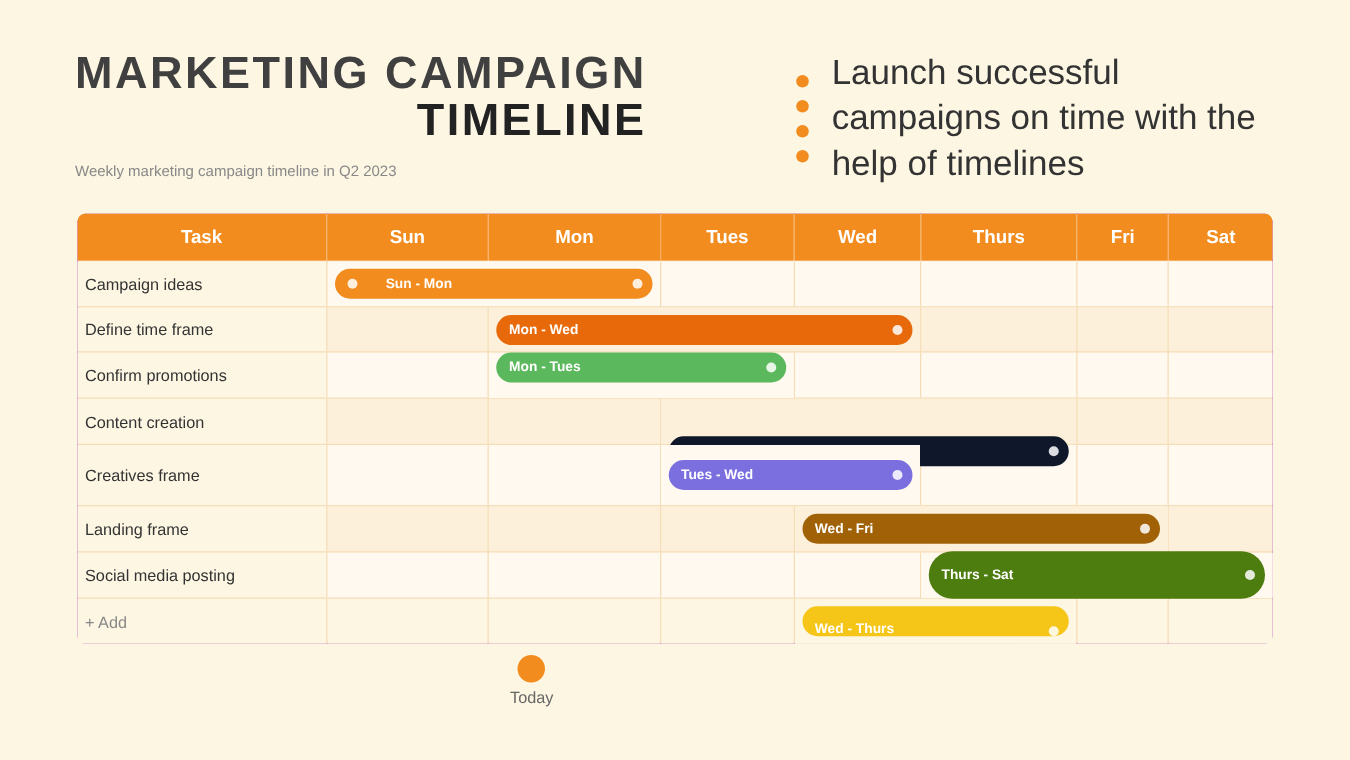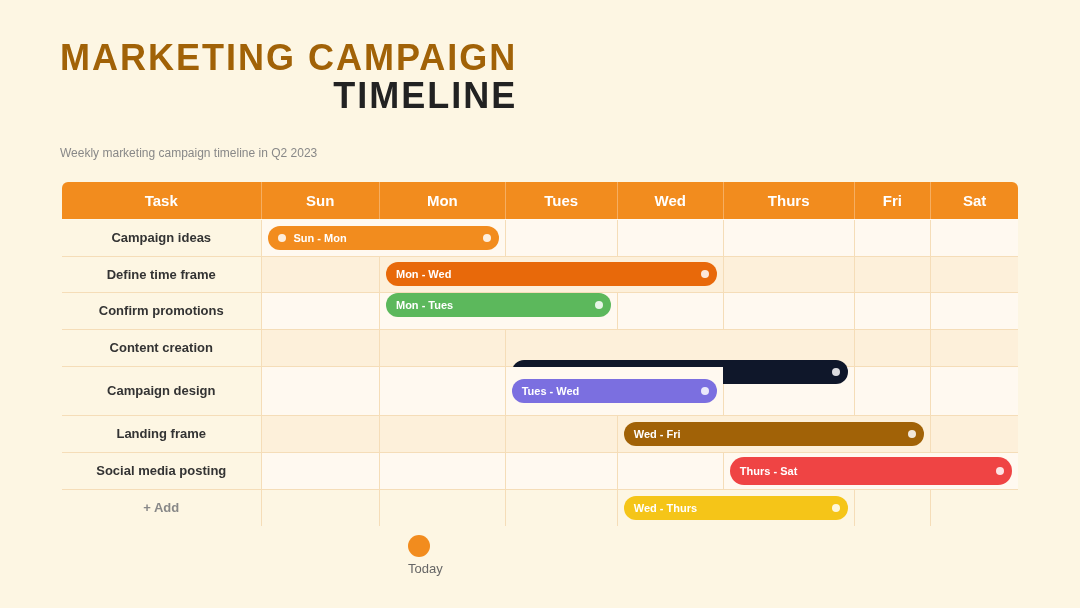--- a/index.html
+++ b/index.html
@@ -29,40 +29,40 @@
     }
 
     .title-block {
       flex: 0 0 auto;
       margin-right: 60px;
     }
 
     .title-marketing {
       font-size: 36px;
       font-weight: 900;
-      color: #a16207;
+      color: #404040;
       letter-spacing: 2px;
       text-transform: uppercase;
       line-height: 1;
     }
 
     .title-timeline {
       font-size: 36px;
       font-weight: 900;
       color: #222;
       letter-spacing: 2px;
       text-transform: uppercase;
       line-height: 1.1;
       text-align: right;
     }
 
     .subtitle-text {
       font-size: 12px;
       color: #888;
-      margin-top: 30px;
+      margin-top: 14px;
     }
 
     
     .tagline-block {
       display: flex;
       align-items: center;
       margin-left: 60px;
       flex: 1;
     }
 
@@ -123,22 +123,21 @@
     .timeline-table tr:nth-child(even) td {
       background-color: #fdf0da;
     }
     .timeline-table tr:nth-child(odd) td {
       background-color: #fff9f0;
     }
 
     .task-cell {
       font-size: 13px;
       color: #333;
-      text-align: center;
-      font-weight: 700;
+      font-weight: 400;
       background-color: #fdf6e3 !important;
     }
 
     
     .add-row td {
       background-color: #fdf6e3 !important;
     }
 
     
     .timeline-table tbody tr:nth-child(odd) td.task-cell,
@@ -153,20 +152,29 @@
 
   <div class="header-section">
     <div class="title-block">
       <div>
         <span class="title-marketing">MARKETING CAMPAIGN</span>
       </div>
       <div class="title-timeline">TIMELINE</div>
       <div class="subtitle-text">Weekly marketing campaign timeline in Q2 2023</div>
     </div>
 
+    <div class="tagline-block">
+      <div class="dots-column">
+        <div class="dot"></div>
+        <div class="dot"></div>
+        <div class="dot"></div>
+        <div class="dot"></div>
+      </div>
+      <div class="tagline-text">Launch successful campaigns on time with the help of timelines</div>
+    </div>
   </div>
 
   <div style="position:relative;">
     <table class="timeline-table">
       <thead>
         <tr>
           <th class="task-col">Task</th>
           <th>Sun</th>
           <th>Mon</th>
           <th>Tues</th>
@@ -175,21 +183,21 @@
           <th>Fri</th>
           <th>Sat</th>
         </tr>
       </thead>
       <tbody>
 
         <tr>
           <td class="task-cell">Campaign ideas</td>
           <td colspan="2" style="position:relative; padding:0;">
             <div style="display:flex; align-items:center; height:36px; padding: 0 6px;">
-              <div style="background:#f28c1e; border-radius:20px; height:24px; display:flex; align-items:center; padding:0 10px; font-size:11px; color:#fff; font-weight:700; position:relative; flex:1; justify-content:flex-start; gap:8px;">
+              <div style="background:#f28c1e; border-radius:20px; height:24px; display:flex; align-items:center; padding:0 10px; font-size:11px; color:#fff; font-weight:700; position:relative; flex:1; justify-content:flex-start; gap:23px;">
                 <span style="width:8px;height:8px;border-radius:50%;background:rgba(255,255,255,0.85); display:inline-block; flex-shrink:0;"></span>
                 <span>Sun - Mon</span>
                 <span style="width:8px;height:8px;border-radius:50%;background:rgba(255,255,255,0.85); display:inline-block; position:absolute; right:8px;"></span>
               </div>
             </div>
           </td>
           <td></td>
           <td></td>
           <td></td>
           <td></td>
@@ -239,21 +247,21 @@
                 <span>Tues - Thurs</span>
                 <span style="width:8px;height:8px;border-radius:50%;background:rgba(255,255,255,0.85); display:inline-block; position:absolute; right:8px;"></span>
               </div>
             </div>
           </td>
           <td></td>
           <td></td>
         </tr>
 
         <tr>
-          <td class="task-cell">Campaign design</td>
+          <td class="task-cell">Creatives frame</td>
           <td></td>
           <td></td>
           <td colspan="2" style="position:relative; padding:0;">
             <div style="display:flex; align-items:center; height:48px; padding: 0 6px;">
               <div style="background:#7b6fe0; border-radius:20px; height:24px; display:flex; align-items:center; padding:0 10px; font-size:11px; color:#fff; font-weight:700; position:relative; flex:1; gap:6px;">
                 <span>Tues - Wed</span>
                 <span style="width:8px;height:8px;border-radius:50%;background:rgba(255,255,255,0.85); display:inline-block; position:absolute; right:8px;"></span>
               </div>
             </div>
           </td>
@@ -279,48 +287,48 @@
         </tr>
 
         <tr>
           <td class="task-cell">Social media posting</td>
           <td></td>
           <td></td>
           <td></td>
           <td></td>
           <td colspan="3" style="position:relative; padding:0;">
             <div style="display:flex; align-items:center; height:36px; padding: 0 6px;">
-              <div style="background:#ef4444; border-radius:20px; height:28px; display:flex; align-items:center; padding:0 10px; font-size:11px; color:#fff; font-weight:700; position:relative; flex:1; gap:6px;">
+              <div style="background:#4d7c0f; border-radius:20px; height:38px; display:flex; align-items:center; padding:0 10px; font-size:11px; color:#fff; font-weight:700; position:relative; flex:1; gap:6px;">
                 <span>Thurs - Sat</span>
                 <span style="width:8px;height:8px;border-radius:50%;background:rgba(255,255,255,0.85); display:inline-block; position:absolute; right:8px;"></span>
               </div>
             </div>
           </td>
         </tr>
 
         <tr class="add-row">
           <td class="task-cell" style="cursor:pointer; color:#888;">+ Add</td>
           <td></td>
           <td></td>
           <td></td>
           <td colspan="2" style="position:relative; padding:0;">
             <div style="display:flex; align-items:center; height:36px; padding: 0 6px;">
-              <div style="background:#f5c518; border-radius:20px; height:24px; display:flex; align-items:center; padding:0 10px; font-size:11px; color:#fff; font-weight:700; position:relative; flex:1; gap:6px;">
+              <div style="background:#f5c518; border-radius:20px; height:24px; display:flex; align-items:flex-end; padding:0 10px; font-size:11px; color:#fff; font-weight:700; position:relative; flex:1; gap:6px;">
                 <span>Wed - Thurs</span>
                 <span style="width:8px;height:8px;border-radius:50%;background:rgba(255,255,255,0.85); display:inline-block; position:absolute; right:8px;"></span>
               </div>
             </div>
           </td>
           <td></td>
           <td></td>
         </tr>
 
       </tbody>
     </table>
 
-    <div style="position:absolute; bottom:-48px; left: calc(200px + 106px + 53px - 11px); display:flex; flex-direction:column; z-index:10;">
+    <div style="position:absolute; bottom:-48px; left: calc(200px + 106px + 53px - 11px); display:flex; flex-direction:column; align-items:center; z-index:10;">
       <div style="width:22px; height:22px; border-radius:50%; background-color:#f28c1e;"></div>
       <div style="font-size:13px; color:#666; margin-top:4px; font-weight:500;">Today</div>
     </div>
 
   </div>
 
 </div>
 
 </body></html>

